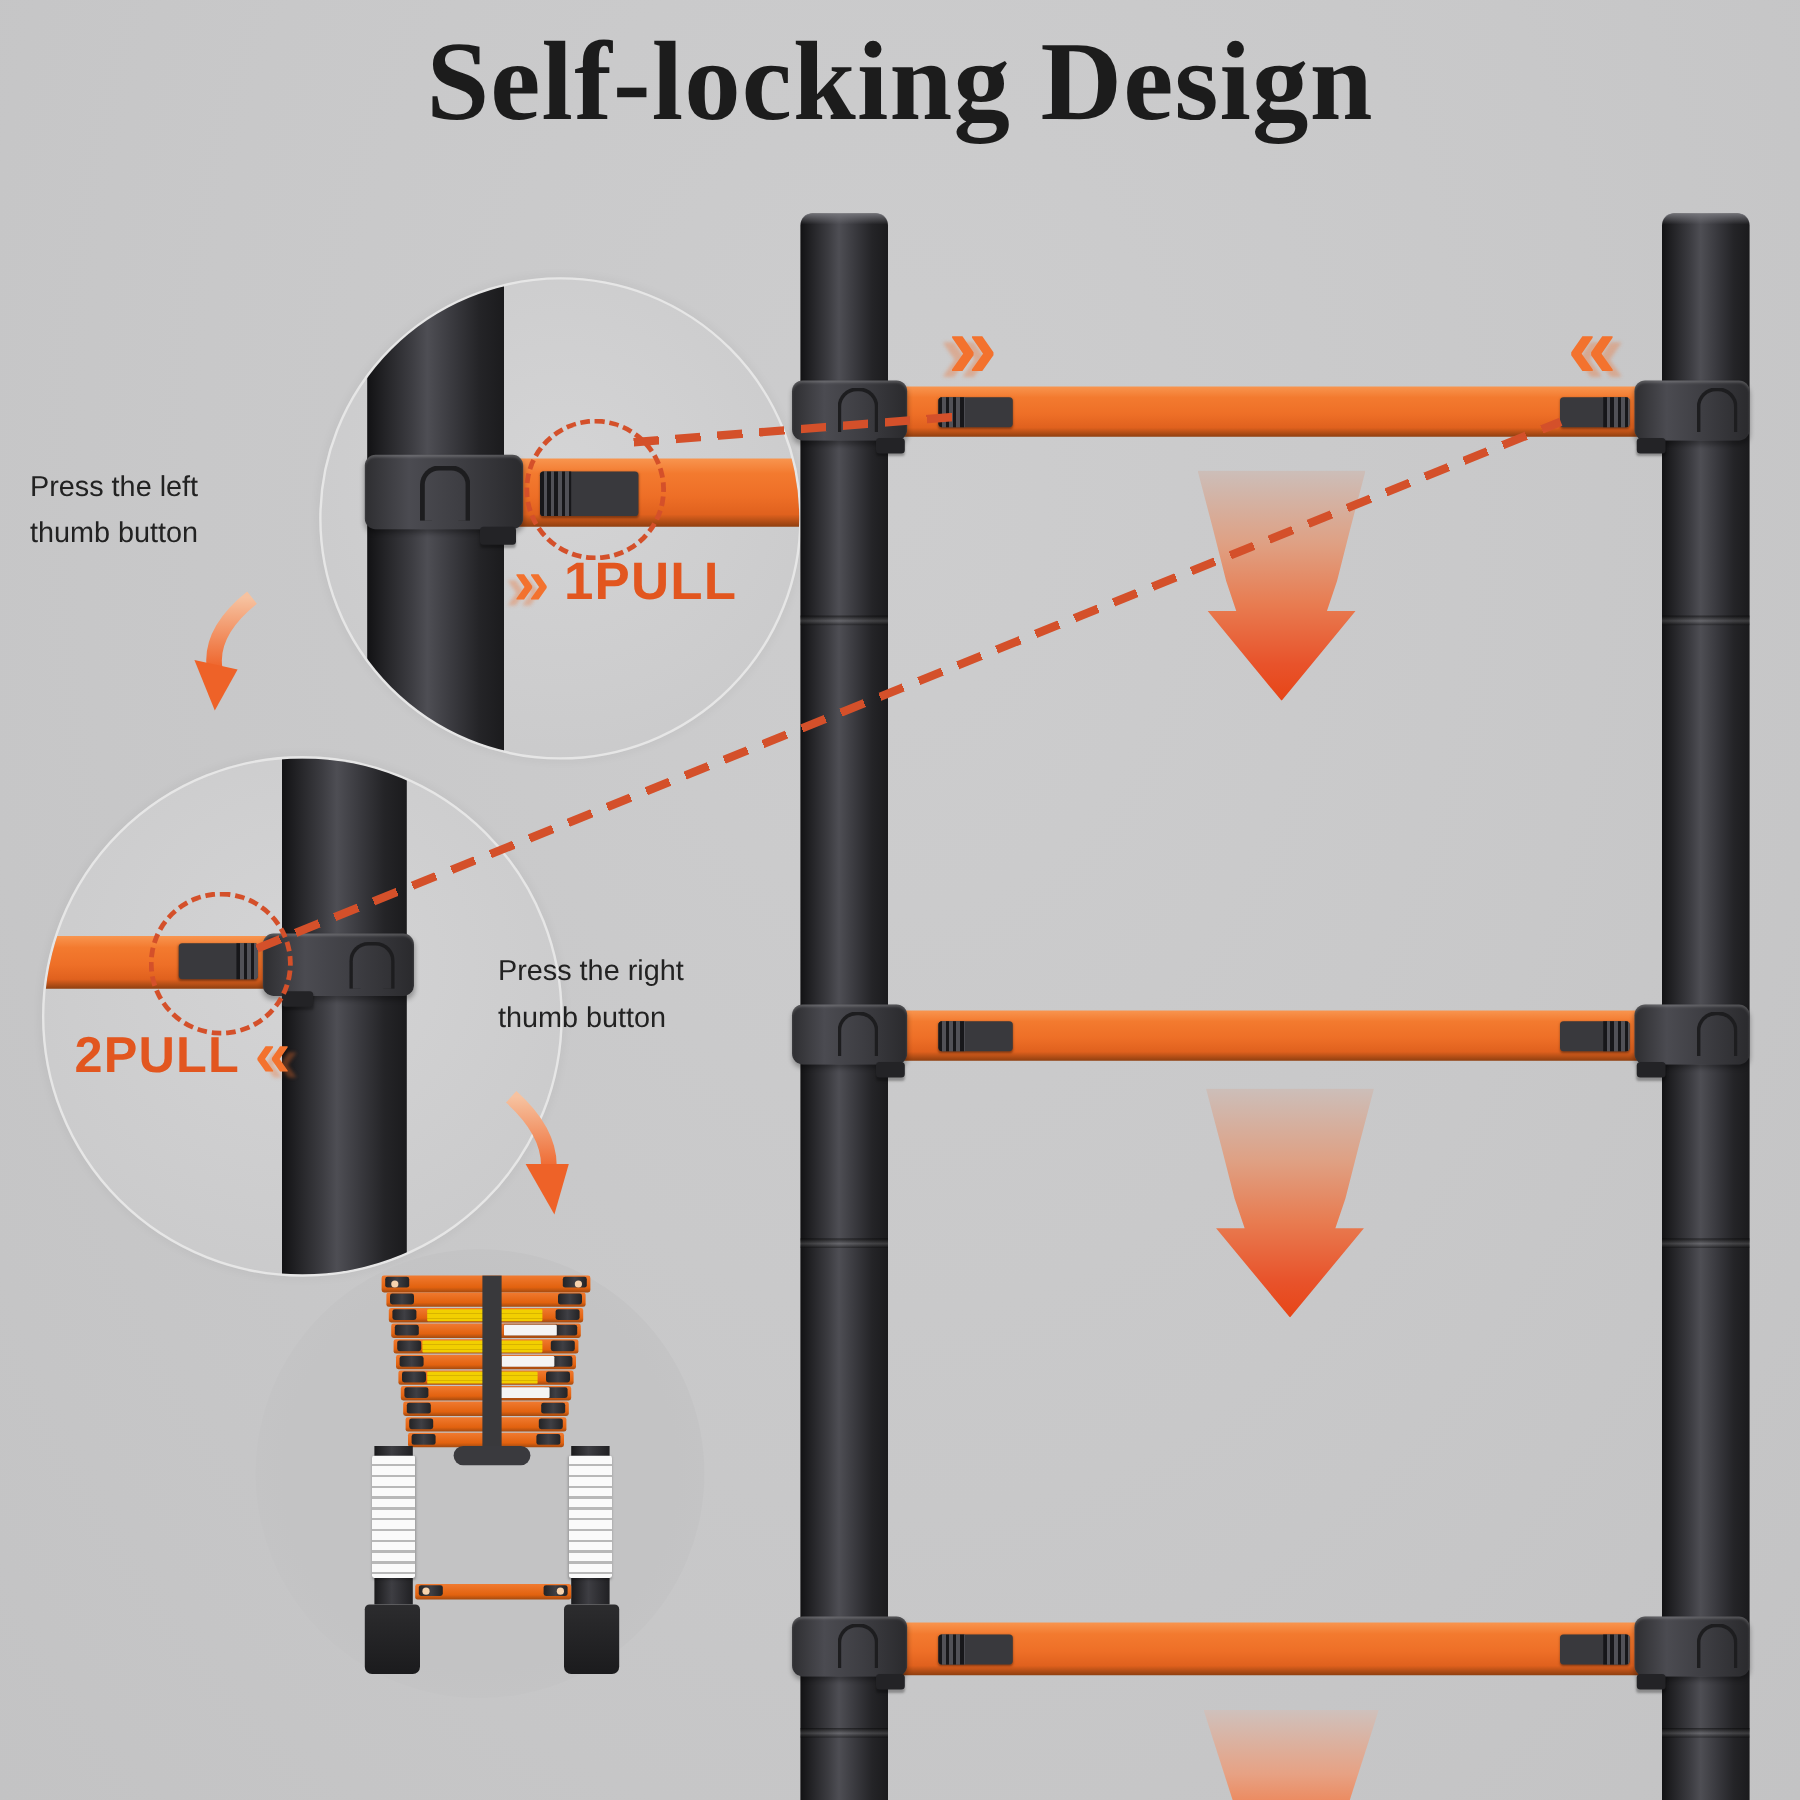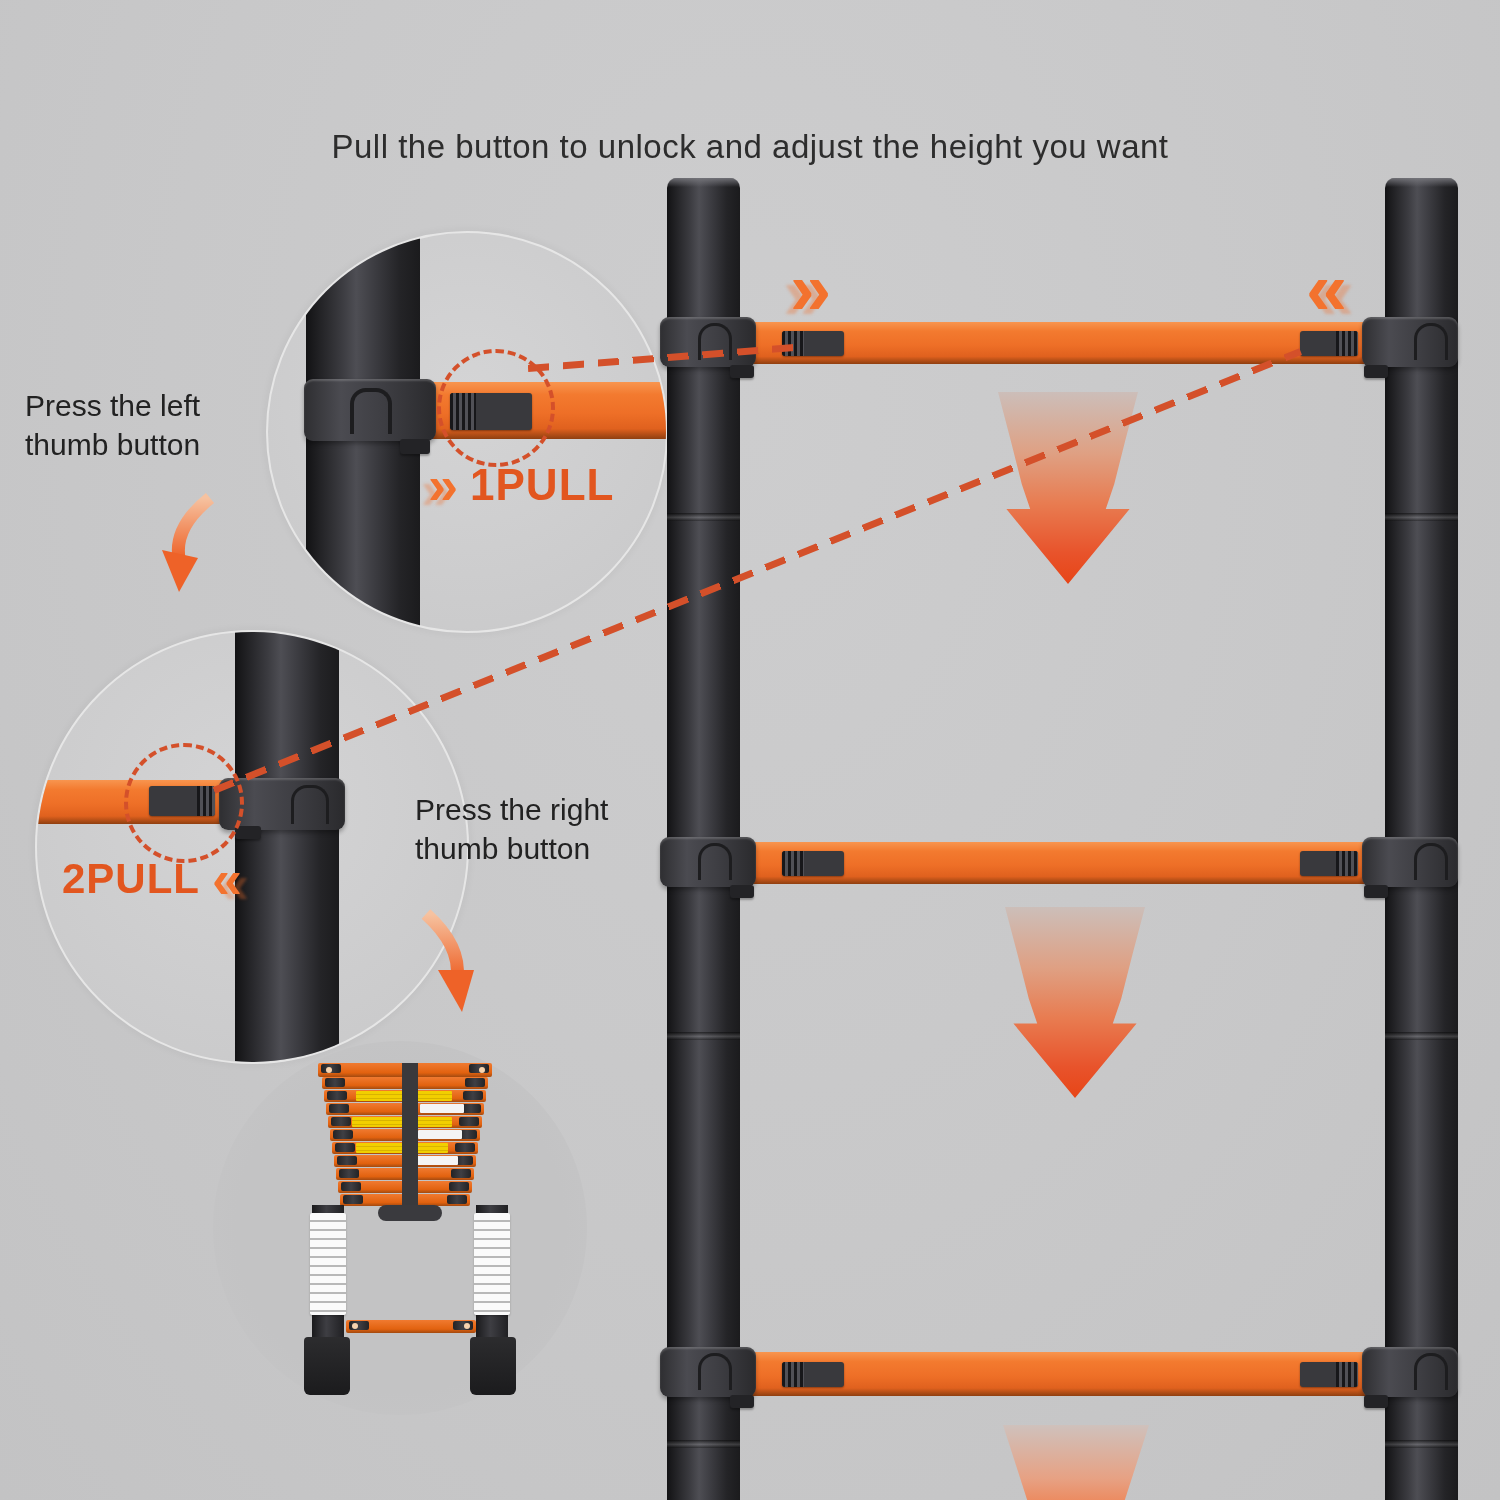--- a/index.html
+++ b/index.html
@@ -71,21 +71,21 @@
   .down-arrow{
     background:linear-gradient(180deg,#ccbeb9 0%,#dfa083 32%,#e87c51 58%,#e8532b 84%,#e74517 100%);
     clip-path:polygon(0% 0%, 9% 25%, 17% 48%, 23% 61%, 6% 61%, 50% 100%, 94% 61%, 77% 61%, 83% 48%, 91% 25%, 100% 0%);
   }
   .down-arrow-stub{
     background:linear-gradient(180deg,#cfc1bc 0%,#e7a183 70%,#ec8a5f 100%);
     clip-path:polygon(0% 0%, 100% 0%, 83% 100%, 17% 100%);
   }
 
   
-  .note{font-size:30px;line-height:39px;color:#222;}
+  .note{font-size:24px;line-height:39px;color:#222;}
 
   
   .pack-disk{border-radius:50%;
     background:radial-gradient(circle,#c3c3c4 0%,#c3c3c4 62%,#c7c7c8 100%);}
   .prow{background:linear-gradient(180deg,#f07a30,#e2620f 70%,#a34a10 100%);border-radius:2px;}
   .prow::before,.prow::after{content:"";position:absolute;top:1px;height:9px;width:20px;
     background:linear-gradient(90deg,#232325,#3f3f44 50%,#232325);border-radius:2px;}
   .prow::before{left:3px;} .prow::after{right:3px;}
   .ylab{background:repeating-linear-gradient(180deg,#f2cf00 0 3px,#d8b400 3px 4px);border-radius:1px;}
   .wlab{background:#f4f4f4;border-radius:1px;box-shadow:0 0 1px rgba(0,0,0,.4);}
@@ -94,21 +94,21 @@
     background-image:repeating-linear-gradient(180deg,rgba(0,0,0,0) 0 7px,#b8b8b8 7px 9px);
     box-shadow:0 1px 2px rgba(0,0,0,.25);}
   .pfoot{background:linear-gradient(180deg,#2c2c2e,#1b1b1d);border-radius:4px 4px 6px 6px;}
   .dot{width:6px;height:6px;border-radius:50%;background:#f6d3ae;}
 </style>
 </head>
 <body>
 
 <div id="stage">
 
-  <div class="abs subtitle">Pull the button to unlock and adjust the height you want</div>
+  <div class="abs title">Self-locking Design</div>
 
   <div class="abs zoom-circle" style="left:266px;top:231px;width:398px;height:398px;">
     <div class="abs rail" style="left:38px;top:0;width:114px;height:398px;"></div>
     <div class="abs rung" style="left:158px;top:149px;width:242px;height:57px;border-radius:4px 0 0 4px;"></div>
     <div class="abs collar" style="left:36px;top:146px;width:132px;height:62px;">
       <div class="abs groove" style="left:46px;top:9px;width:34px;height:42px;border-width:4px;"></div>
     </div>
     <div class="abs latch" style="left:132px;top:206px;width:30px;height:15px;"></div>
     <div class="abs thumb-btn" style="left:182px;top:160px;width:82px;height:37px;">
       <div class="abs grips grips-left" style="width:26px;"></div>

